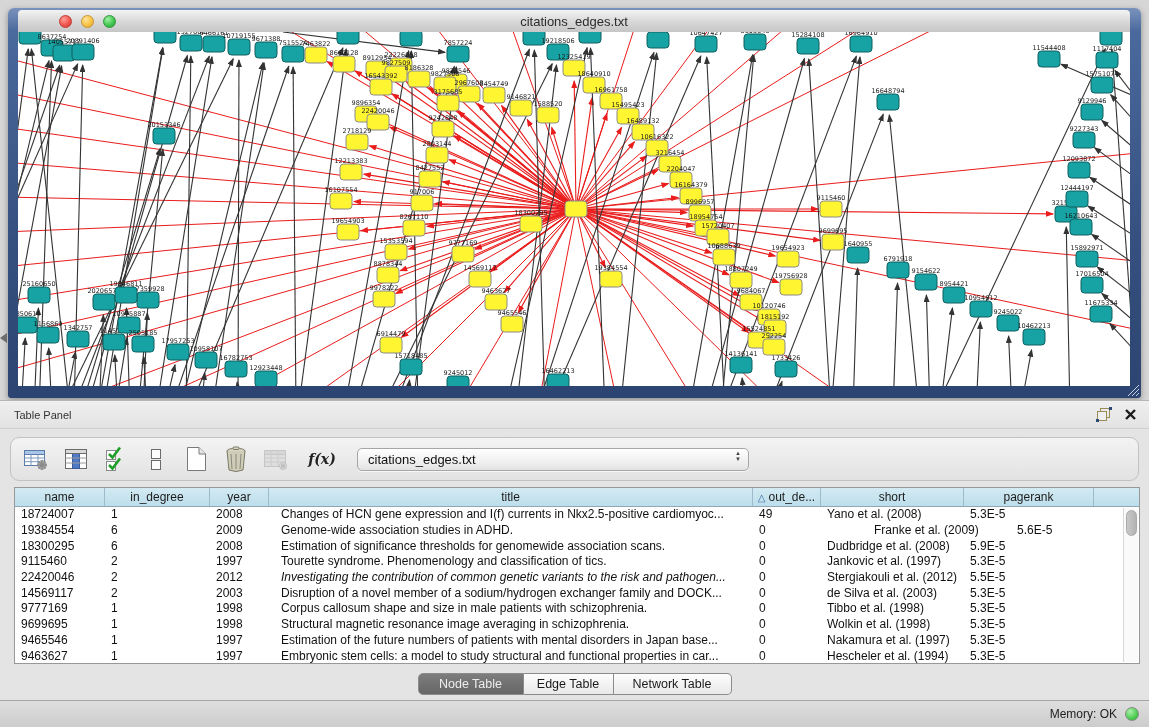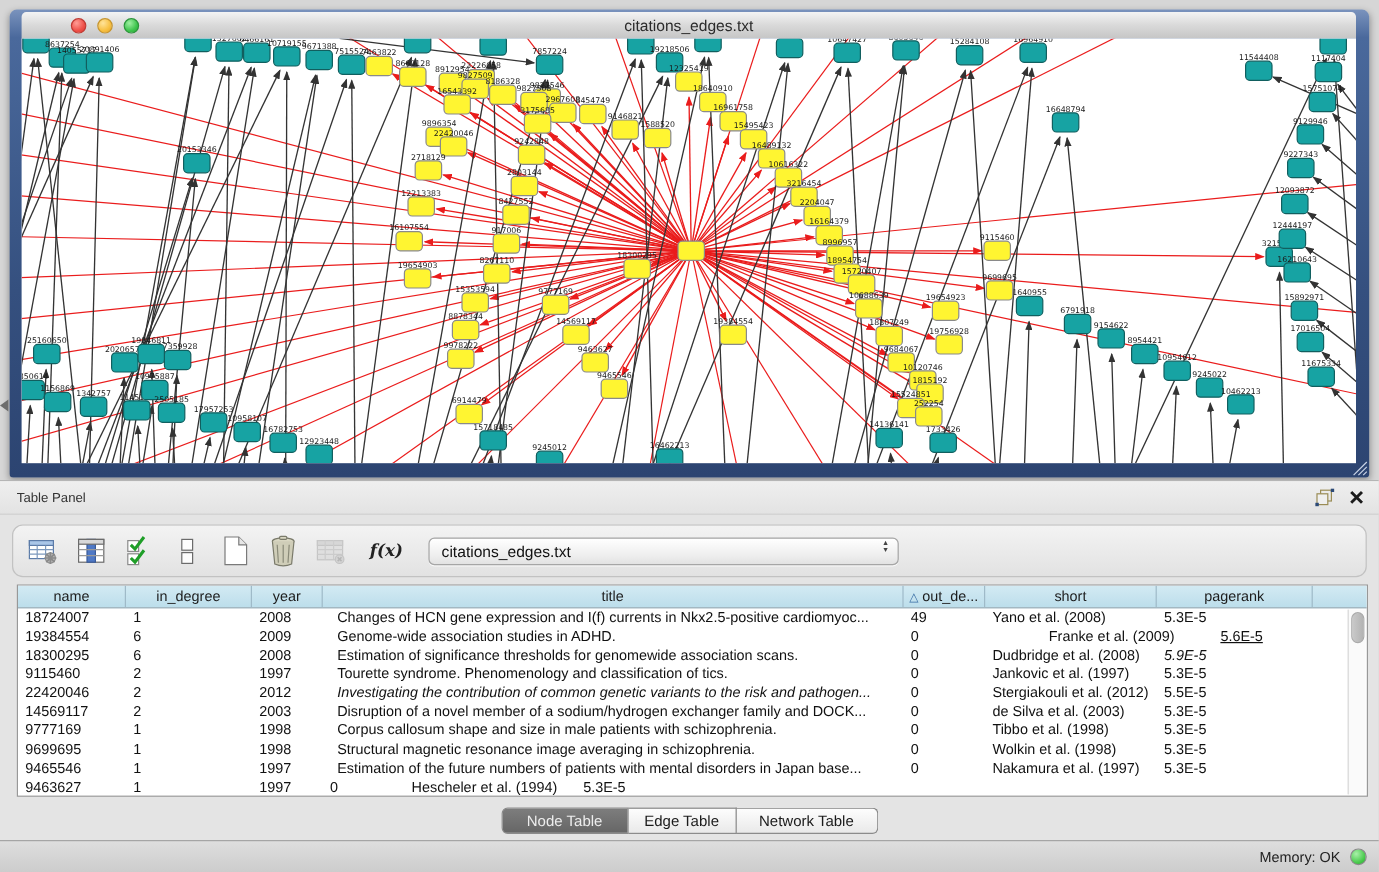--- a/index.html
+++ b/index.html
@@ -864,30 +864,30 @@
           <div class="td" style="width: 143px;">Yano et al. (2008)</div>
           <div class="td" style="width: 130px;">5.3E-5</div>
         </div>
         <div class="tbody-row">
           <div class="td" style="width: 90px;">19384554</div>
           <div class="td" style="width: 105px;">6</div>
           <div class="td" style="width: 59px;">2009</div>
           <div class="td" style="width: 484px; padding-left: 12px;">Genome-wide association studies in ADHD.</div>
           <div class="td" style="width: 68px;">0</div>
           <div class="td" style="width: 143px; margin-left: 47px;">Franke et al. (2009)</div>
-          <div class="td" style="width: 130px; text-decoration: underline;">5.6E-5</div>
+          <div class="td" style="width: 130px;">5.6E-5</div>
         </div>
         <div class="tbody-row">
           <div class="td" style="width: 90px;">18300295</div>
           <div class="td" style="width: 105px;">6</div>
           <div class="td" style="width: 59px;">2008</div>
           <div class="td" style="width: 484px; padding-left: 12px;">Estimation of significance thresholds for genomewide association scans.</div>
           <div class="td" style="width: 68px;">0</div>
           <div class="td" style="width: 143px;">Dudbridge et al. (2008)</div>
-          <div class="td" style="width: 130px; font-style: italic;">5.9E-5</div>
+          <div class="td" style="width: 130px;">5.9E-5</div>
         </div>
         <div class="tbody-row">
           <div class="td" style="width: 90px;">9115460</div>
           <div class="td" style="width: 105px;">2</div>
           <div class="td" style="width: 59px;">1997</div>
           <div class="td" style="width: 484px; padding-left: 12px;">Tourette syndrome. Phenomenology and classification of tics.</div>
           <div class="td" style="width: 68px;">0</div>
           <div class="td" style="width: 143px;">Jankovic et al. (1997)</div>
           <div class="td" style="width: 130px;">5.3E-5</div>
         </div>
@@ -933,20 +933,21 @@
           <div class="td" style="width: 59px;">1997</div>
           <div class="td" style="width: 484px; padding-left: 12px;">Estimation of the future numbers of patients with mental disorders in Japan base...</div>
           <div class="td" style="width: 68px;">0</div>
           <div class="td" style="width: 143px;">Nakamura et al. (1997)</div>
           <div class="td" style="width: 130px;">5.3E-5</div>
         </div>
         <div class="tbody-row">
           <div class="td" style="width: 90px;">9463627</div>
           <div class="td" style="width: 105px;">1</div>
           <div class="td" style="width: 59px;">1997</div>
+          <div class="td" style="width: 484px; padding-left: 12px;">Embryonic stem cells: a model to study structural and functional properties in car...</div>
           <div class="td" style="width: 68px;">0</div>
           <div class="td" style="width: 143px;">Hescheler et al. (1994)</div>
           <div class="td" style="width: 130px;">5.3E-5</div>
         </div>
       </div>
     <div id="v-scrollbar">
       <div id="v-thumb"></div>
     </div>
   </div>
 

